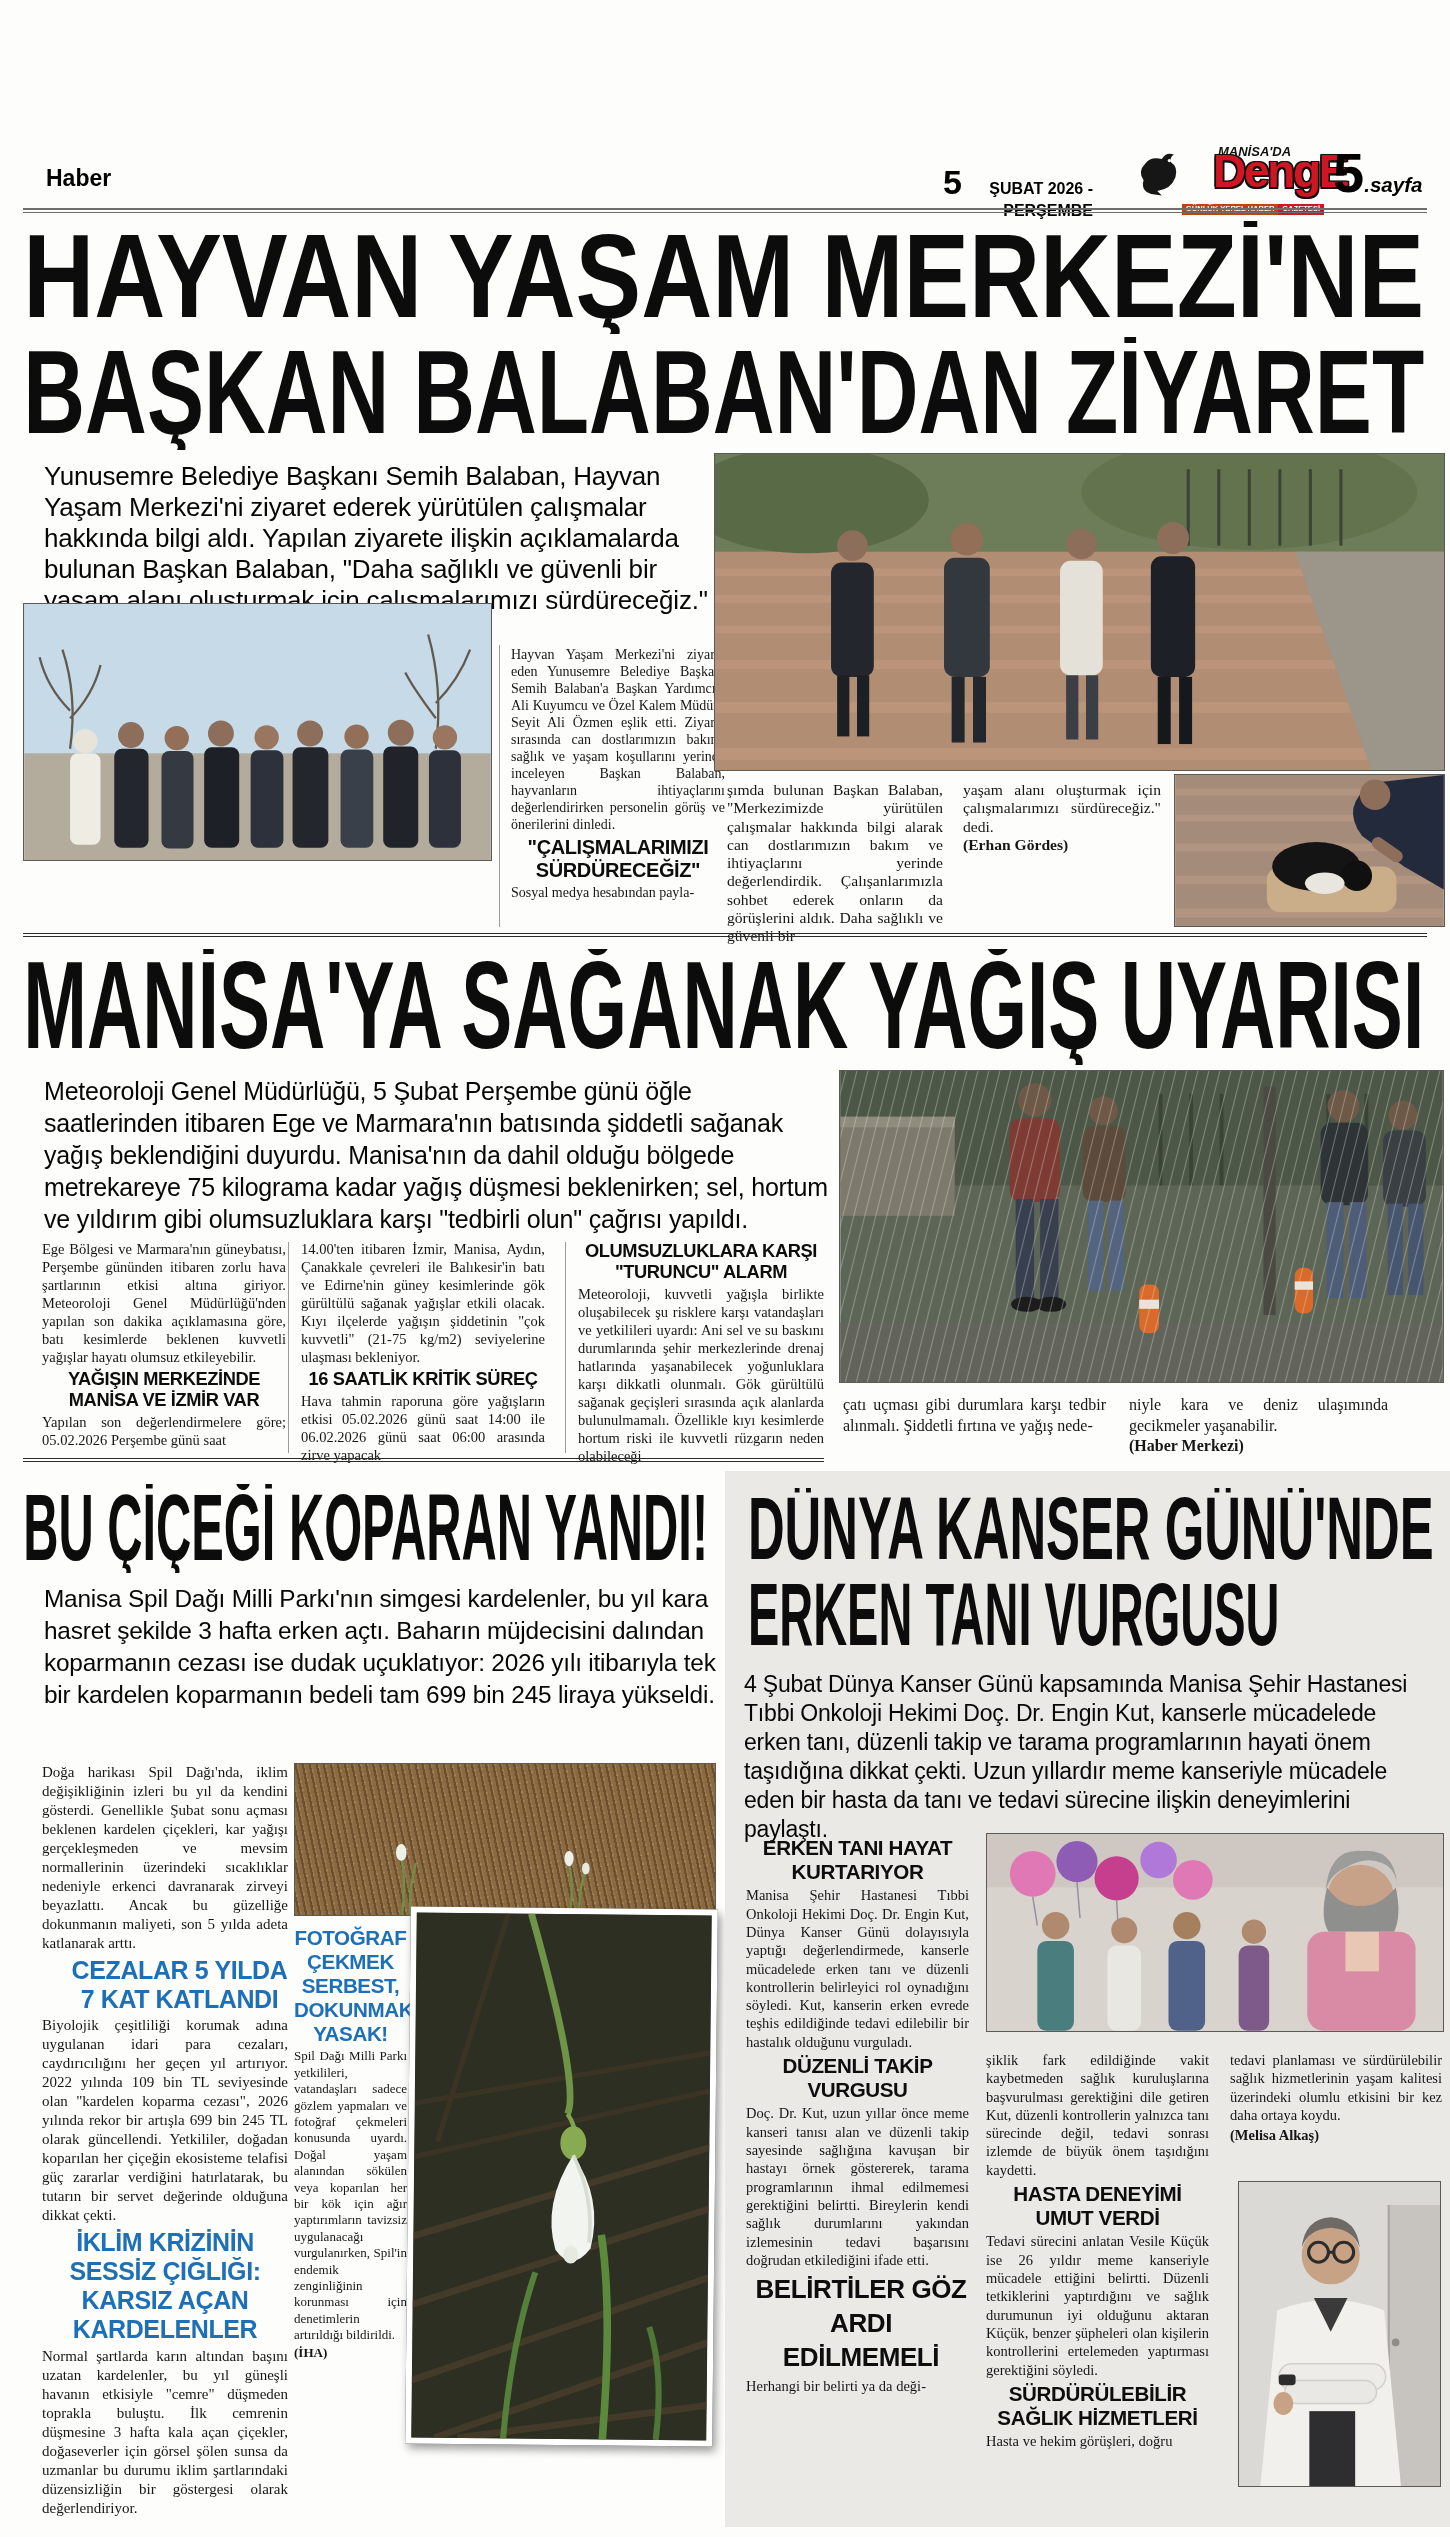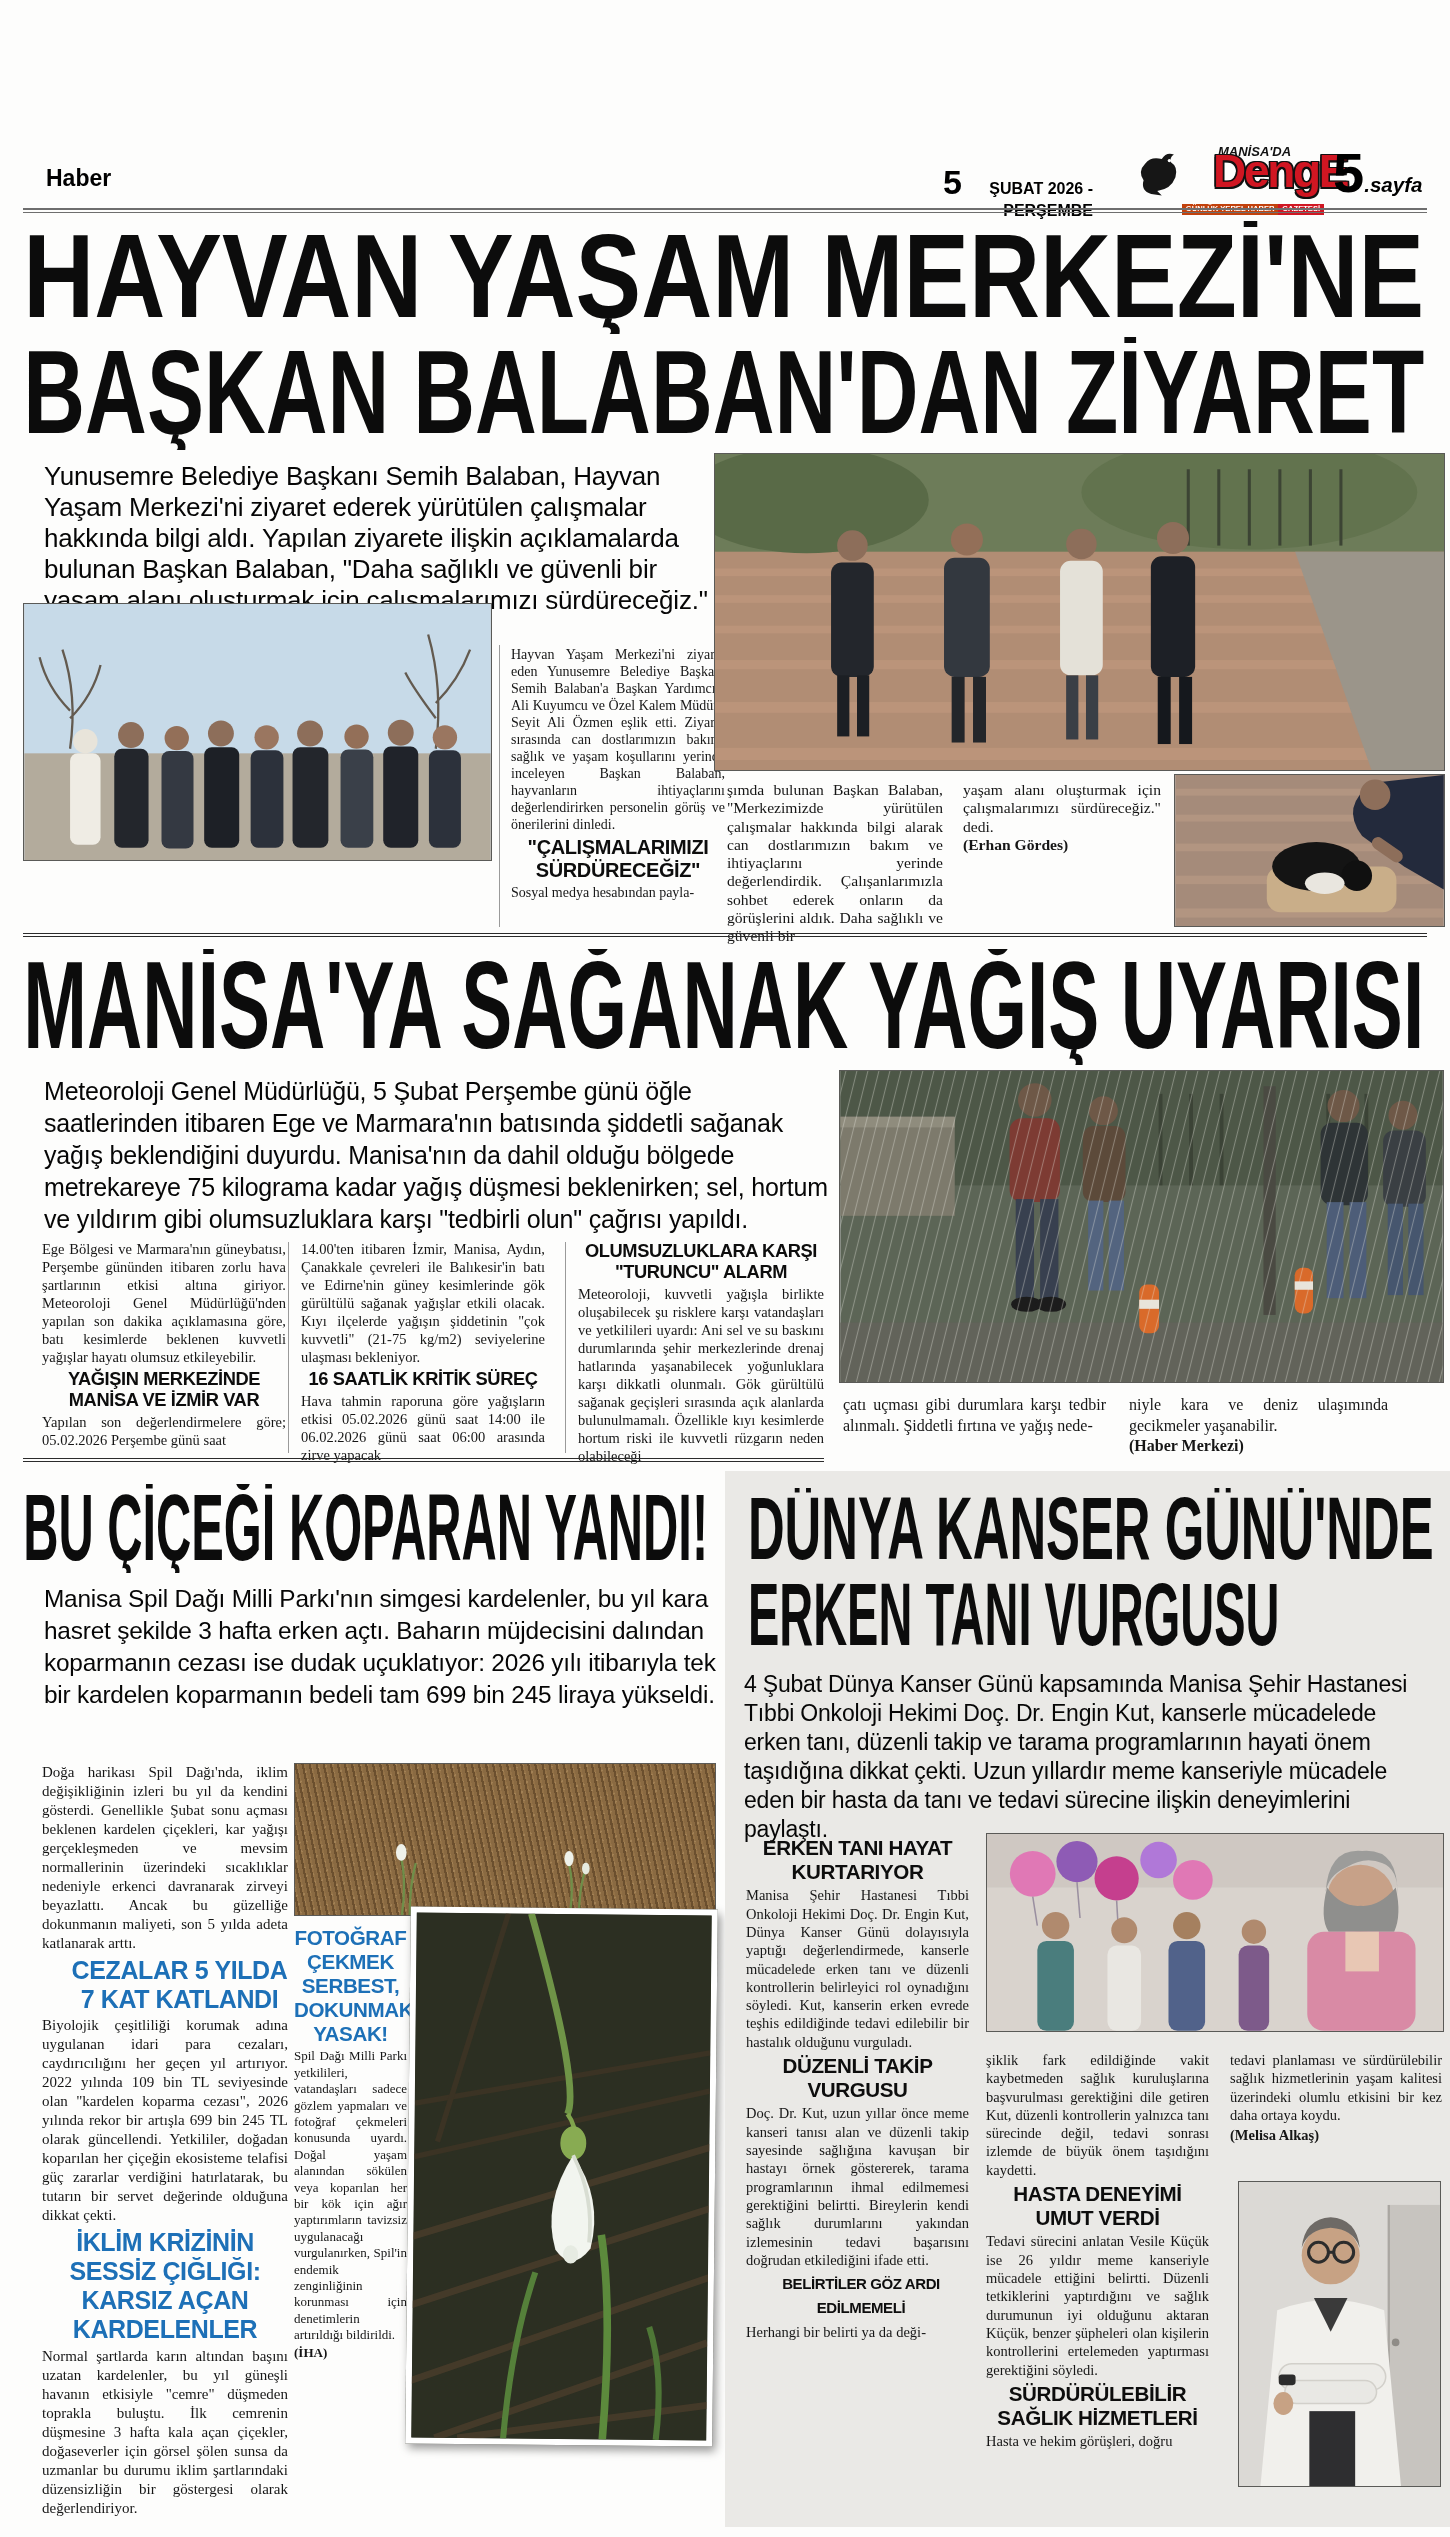--- a/index.html
+++ b/index.html
@@ -334,21 +334,21 @@
     <text x="3" y="93" font-size="116" textLength="700" lengthAdjust="spacingAndGlyphs">ERKEN TANI VURGUSU</text>
   </svg>
 
   <div class="abs sans" style="left:744px;top:1670px;width:687px;font-size:23px;line-height:29px;letter-spacing:-0.2px;color:#060606;">4 Şubat Dünya Kanser Günü kapsamında Manisa Şehir Hastanesi Tıbbi Onkoloji Hekimi Doç. Dr. Engin Kut, kanserle mücadelede erken tanı, düzenli takip ve tarama programlarının hayati önem taşıdığına dikkat çekti. Uzun yıllardır meme kanseriyle mücadele eden bir hasta da tanı ve tedavi sürecine ilişkin deneyimlerini paylaştı.</div>
 
   <div class="abs serif just bodycol" style="left:746px;top:1833px;width:223px;font-size:14.5px;line-height:18.3px;">
     <div class="subhead" style="font-size:20.6px;line-height:24px;">ERKEN TANI HAYAT KURTARIYOR</div>
     <p>Manisa Şehir Hastanesi Tıbbi Onkoloji Hekimi Doç. Dr. Engin Kut, Dünya Kanser Günü dolayısıyla yaptığı değerlendirmede, kanserle mücadelede erken tanı ve düzenli kontrollerin belirleyici rol oynadığını söyledi. Kut, kanserin erken evrede teşhis edildiğinde tedavi edilebilir bir hastalık olduğunu vurguladı.</p>
     <div class="subhead" style="font-size:20.6px;line-height:24px;">DÜZENLİ TAKİP VURGUSU</div>
     <p>Doç. Dr. Kut, uzun yıllar önce meme kanseri tanısı alan ve düzenli takip sayesinde sağlığına kavuşan bir hastayı örnek göstererek, tarama programlarının ihmal edilmemesi gerektiğini belirtti. Bireylerin kendi sağlık durumlarını yakından izlemesinin tedavi başarısını doğrudan etkilediğini ifade etti.</p>
-    <div class="subhead" style="font-size:15px;line-height:24px;margin-left:7px;">BELİRTİLER GÖZ ARDI EDİLMEMELİ</div>
+    <div class="subhead" style="font-size:26px;line-height:34px;margin-left:7px;">BELİRTİLER GÖZ ARDI EDİLMEMELİ</div>
     <p>Herhangi bir belirti ya da deği-</p>
   </div>
 
   <div class="abs photo" style="left:986px;top:1833px;width:456px;height:197px;">
     <svg width="456" height="197" viewBox="0 0 598 258">
       <rect width="598" height="258" fill="#d9d3cd"></rect>
       <rect y="0" width="598" height="70" fill="#cfc8c2"></rect>
       <g>
         <circle cx="60" cy="52" r="30" fill="#e078b5"></circle>
           <circle cx="118" cy="36" r="27" fill="#8e5bb5"></circle>

